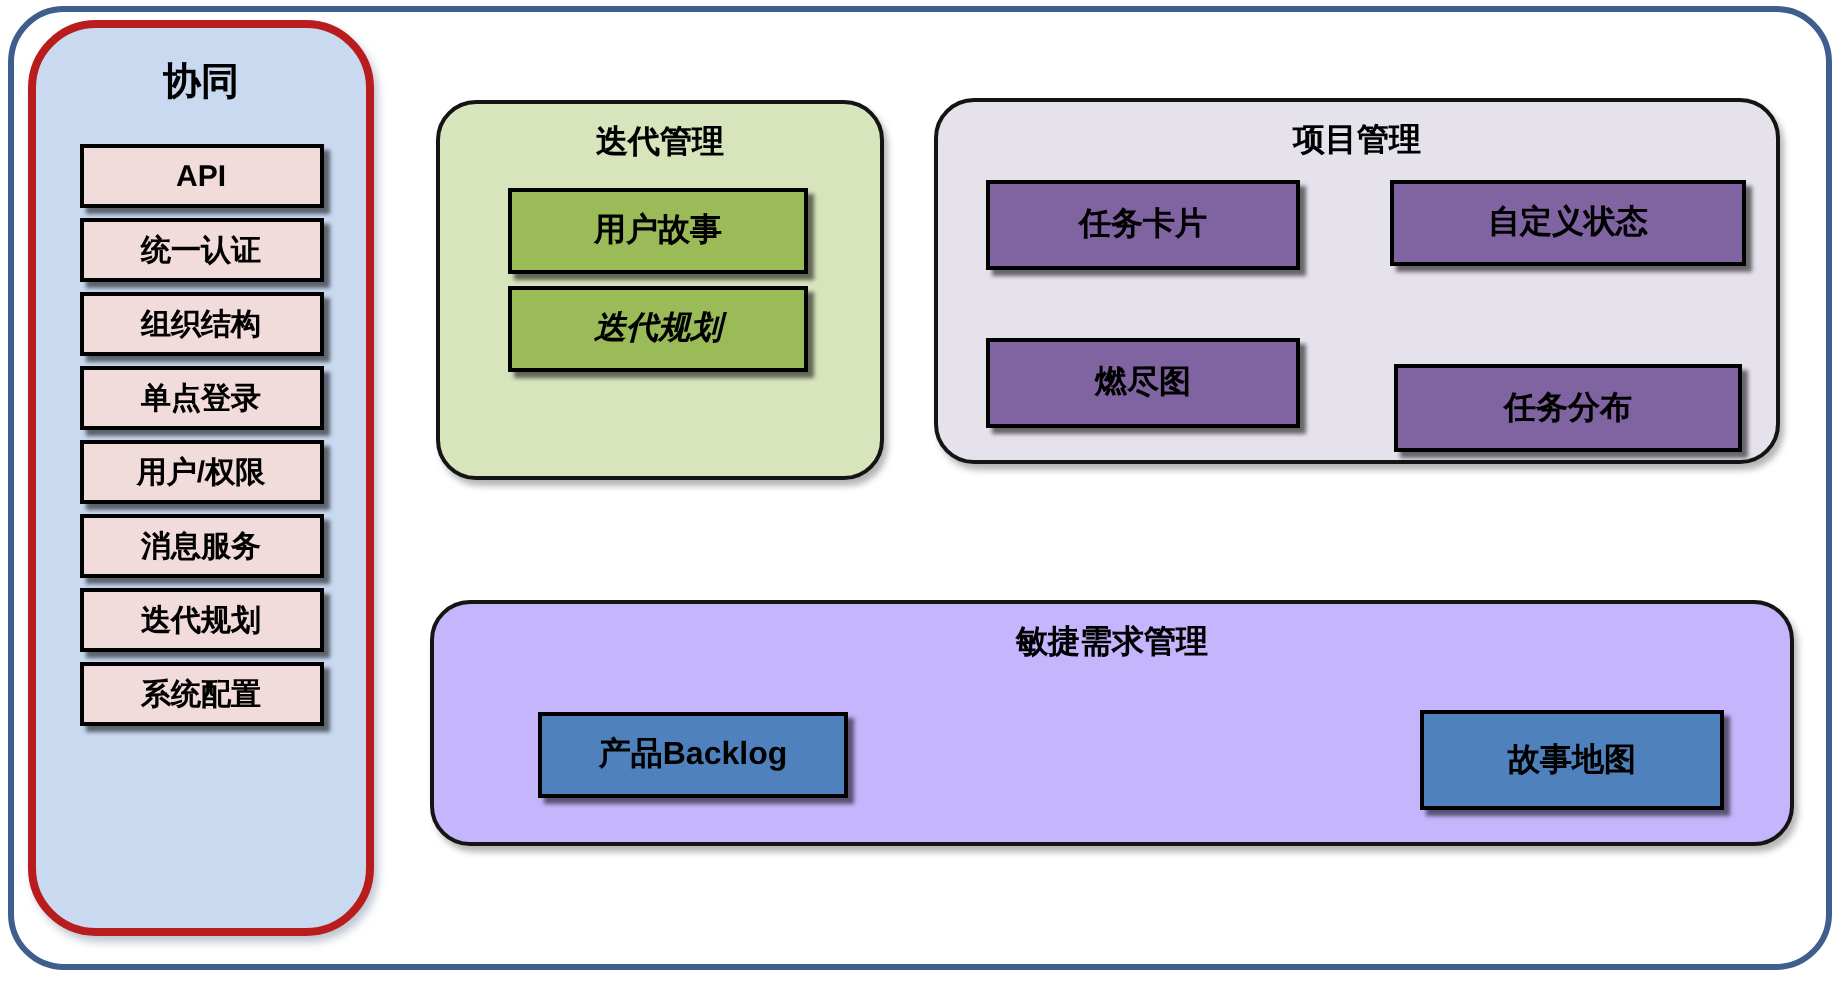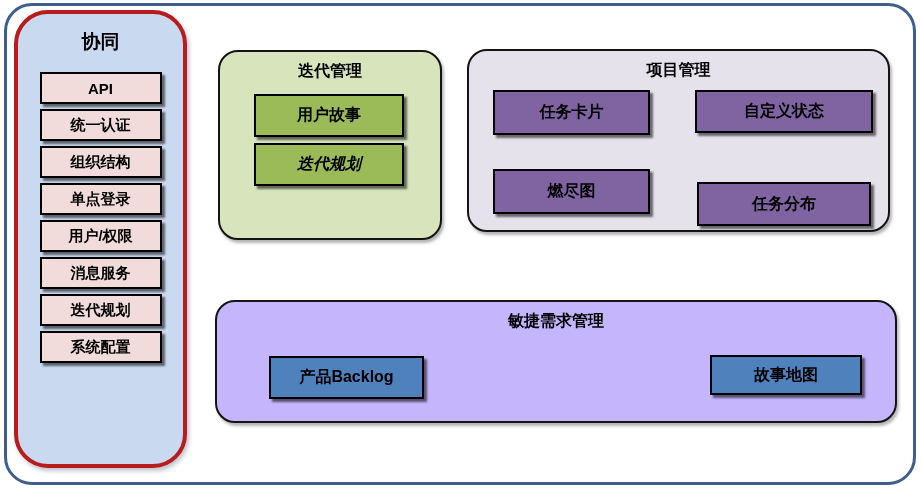--- a/index.html
+++ b/index.html
@@ -110,21 +110,21 @@
 
   
   .panel-requirements {
     left: 215px; top: 300px;
     width: 682px; height: 123px;
     background: #c4b5fd;
   }
   .panel-requirements .box { background: #4F81BD; }
   .box-product-backlog { left: 52px;  top: 54px; width: 155px; height: 43px; }
   .box-product-roadmap { left: 273px; top: 51px; width: 147px; height: 44px; }
-  .box-story-map       { left: 493px; top: 53px; width: 152px; height: 40px; }
+  .box-story-map       { left: 493px; top: 53px; width: 152px; height: 50px; }
 </style>
 </head>
 <body>
 
 <div class="stage">
 
   <div class="outer-frame"></div>
 
   <div class="sidebar">
     <div class="sidebar-title">协同</div>

